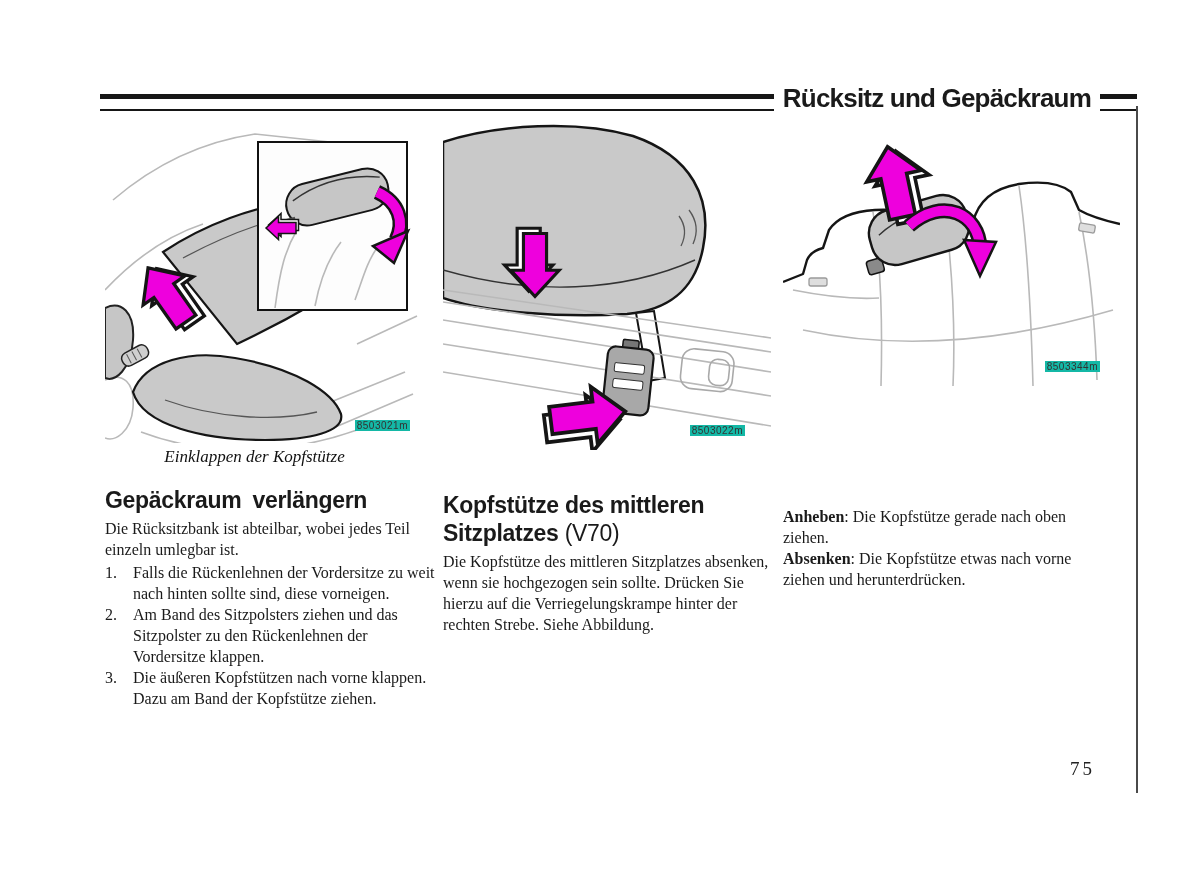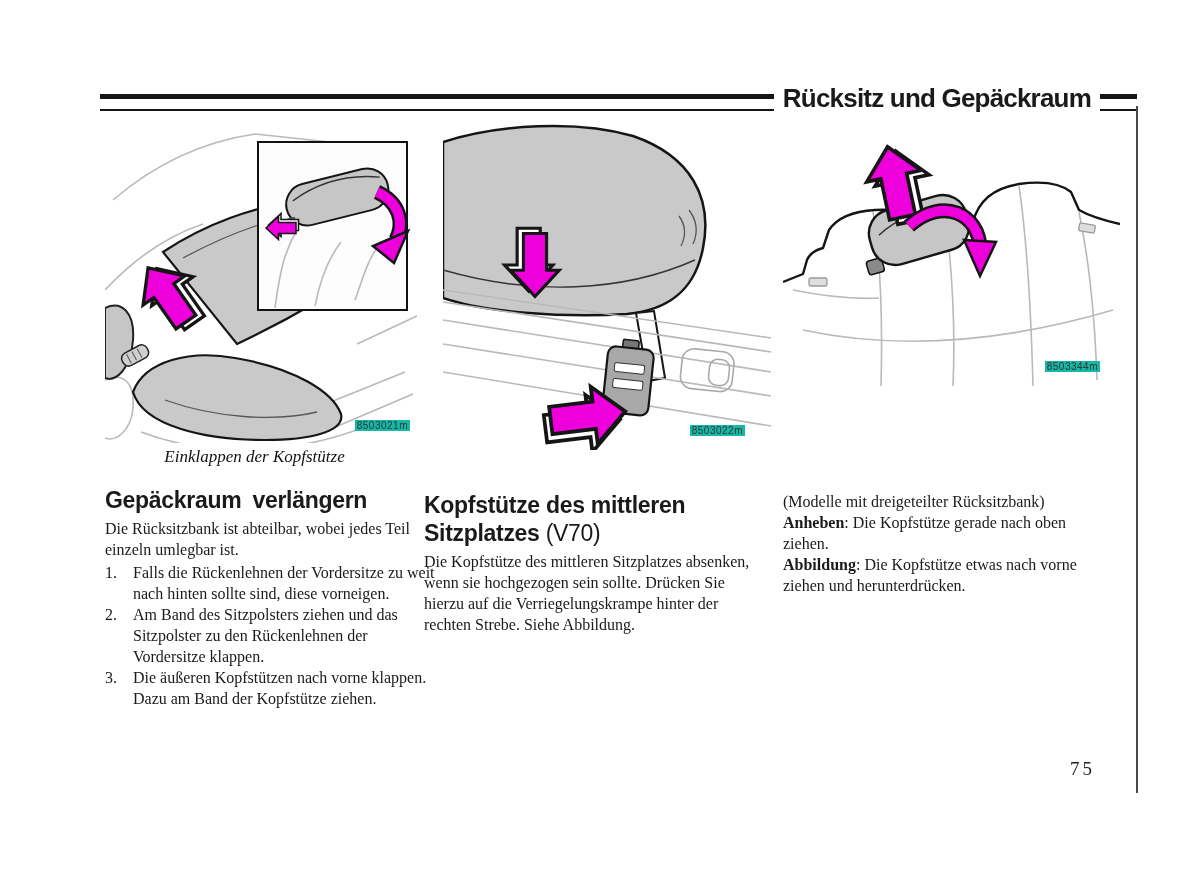--- a/index.html
+++ b/index.html
@@ -227,26 +227,25 @@
         <span class="num">2.</span>
         <span>Am Band des Sitzpolsters ziehen und das Sitzpolster zu den Rückenlehnen der Vordersitze klappen.</span>
       </li>
       <li>
         <span class="num">3.</span>
         <span>Die äußeren Kopfstützen nach vorne klappen. Dazu am Band der Kopfstütze ziehen.</span>
       </li>
     </ol>
   </section>
 
-  <section class="col" style="left:424px;top:491px;width:330px;">
+  <section class="col" style="left:443px;top:491px;width:330px;">
     <h2 style="width:310px;"><span>Kopfstütze des mittleren Sitzplatzes</span> <span class="model">(V70)</span></h2>
     <p>Die Kopfstütze des mittleren Sitzplatzes absenken, wenn sie hochgezogen sein sollte. Drücken Sie hierzu auf die Verriegelungskrampe hinter der rechten Strebe. Siehe Abbildung.</p>
   </section>
 
   <section class="col" style="left:783px;top:491px;width:332px;">
-    <p class="note">(Modelle mit dreigeteilter Rücksitzbank)</p>
     <p class="action"><b>Anheben</b><span>: Die Kopfstütze gerade nach oben ziehen.</span></p>
-    <p class="action"><b>Abbildung</b><span>: Die Kopfstütze etwas nach vorne ziehen und herunterdrücken.</span></p>
+    <p class="action"><b>Absenken</b><span>: Die Kopfstütze etwas nach vorne ziehen und herunterdrücken.</span></p>
   </section>
 
   <div class="page-number">75</div>
 
 </div>
 
 </body></html>

